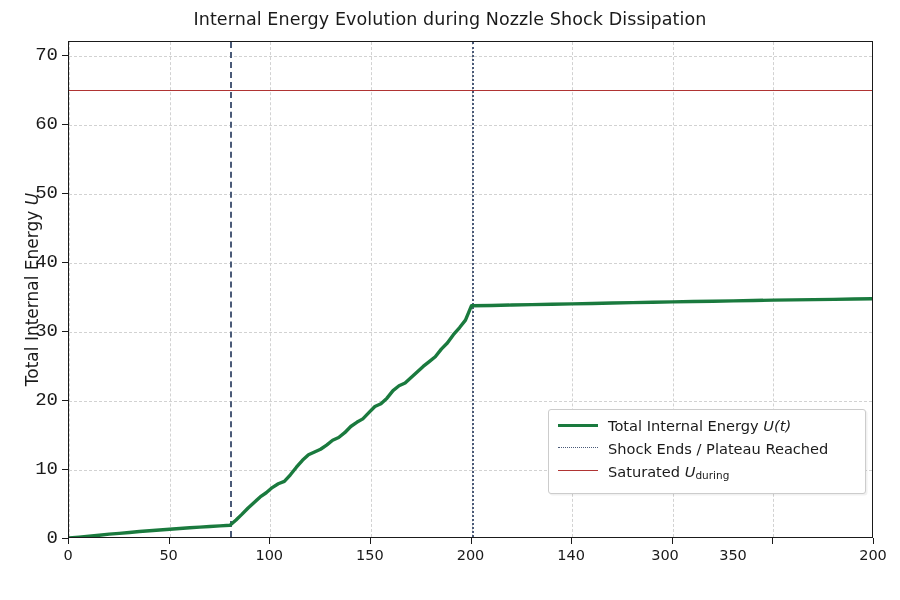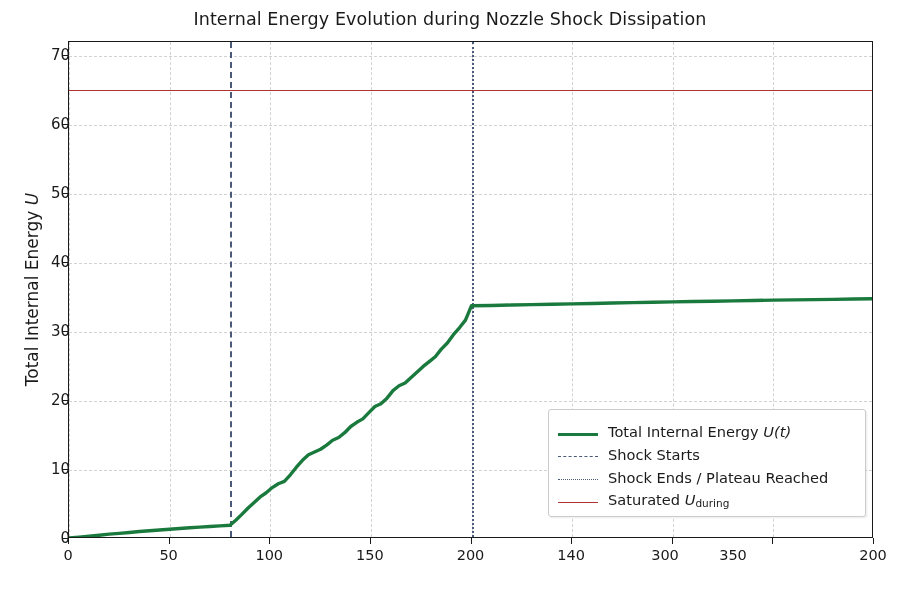--- a/index.html
+++ b/index.html
@@ -67,26 +67,27 @@
   .ytick-wrap {
     position: absolute;
     left: 0;
     top: 41px;
     width: 900px;
     height: 497px;
     pointer-events: none;
   }
   .ytick-label {
     position: absolute;
-    left: 12px;
+    left: 0;
     width: 58px;
     text-align: right;
-    font-size: 15px;
+    font-size: 19px;
     color: #1a1a1a;
     transform: translateY(-50%);
+    font-family: Liberation Mono, monospace;
   }
   .ytick-mark {
     position: absolute;
     left: 62px;
     width: 6px;
     height: 0;
     border-top: 1.1px solid #1a1a1a;
   }
   .xtick-wrap {
     position: absolute;
@@ -145,21 +146,21 @@
     width: 318px;
     box-sizing: border-box;
     background: #ffffff;
     border: 1px solid #cccccc;
     border-radius: 3px;
     padding: 7px 10px 7px 9px;
     box-shadow: 1.5px 1.5px 0 rgba(0,0,0,0.055);
   }
   .legend-row {
     display: flex;
-    align-items: flex-end;
+    align-items: flex-start;
     height: 23px;
   }
   .legend-swatch {
     width: 40px;
     height: 14px;
     margin-right: 10px;
     flex: 0 0 40px;
     position: relative;
   }
   .legend-swatch > i {
@@ -274,26 +275,20 @@
 
   <div id="legend">
       <div class="legend-row">
         <span class="legend-swatch">
           <i class="lg-solid-thick" style="border-top-color: rgb(26, 122, 62);"></i>
         </span>
         <span class="legend-label">Total Internal Energy <span class="it">U</span><span class="it">(t)</span></span>
       </div>
       <div class="legend-row">
         <span class="legend-swatch">
-          <i class="lg-dashed" style="border-top-color: rgb(74, 90, 120);"></i>
-        </span>
-        <span class="legend-label">Shock Starts</span>
-      </div>
-      <div class="legend-row">
-        <span class="legend-swatch">
           <i class="lg-dotted" style="border-top-color: rgb(74, 90, 120);"></i>
         </span>
         <span class="legend-label">Shock Ends / Plateau Reached</span>
       </div>
       <div class="legend-row">
         <span class="legend-swatch">
           <i class="lg-solid-thin" style="border-top-color: rgb(176, 52, 51);"></i>
         </span>
         <span class="legend-label">Saturated <span class="it">U</span><span class="sub">during</span></span>
       </div>

